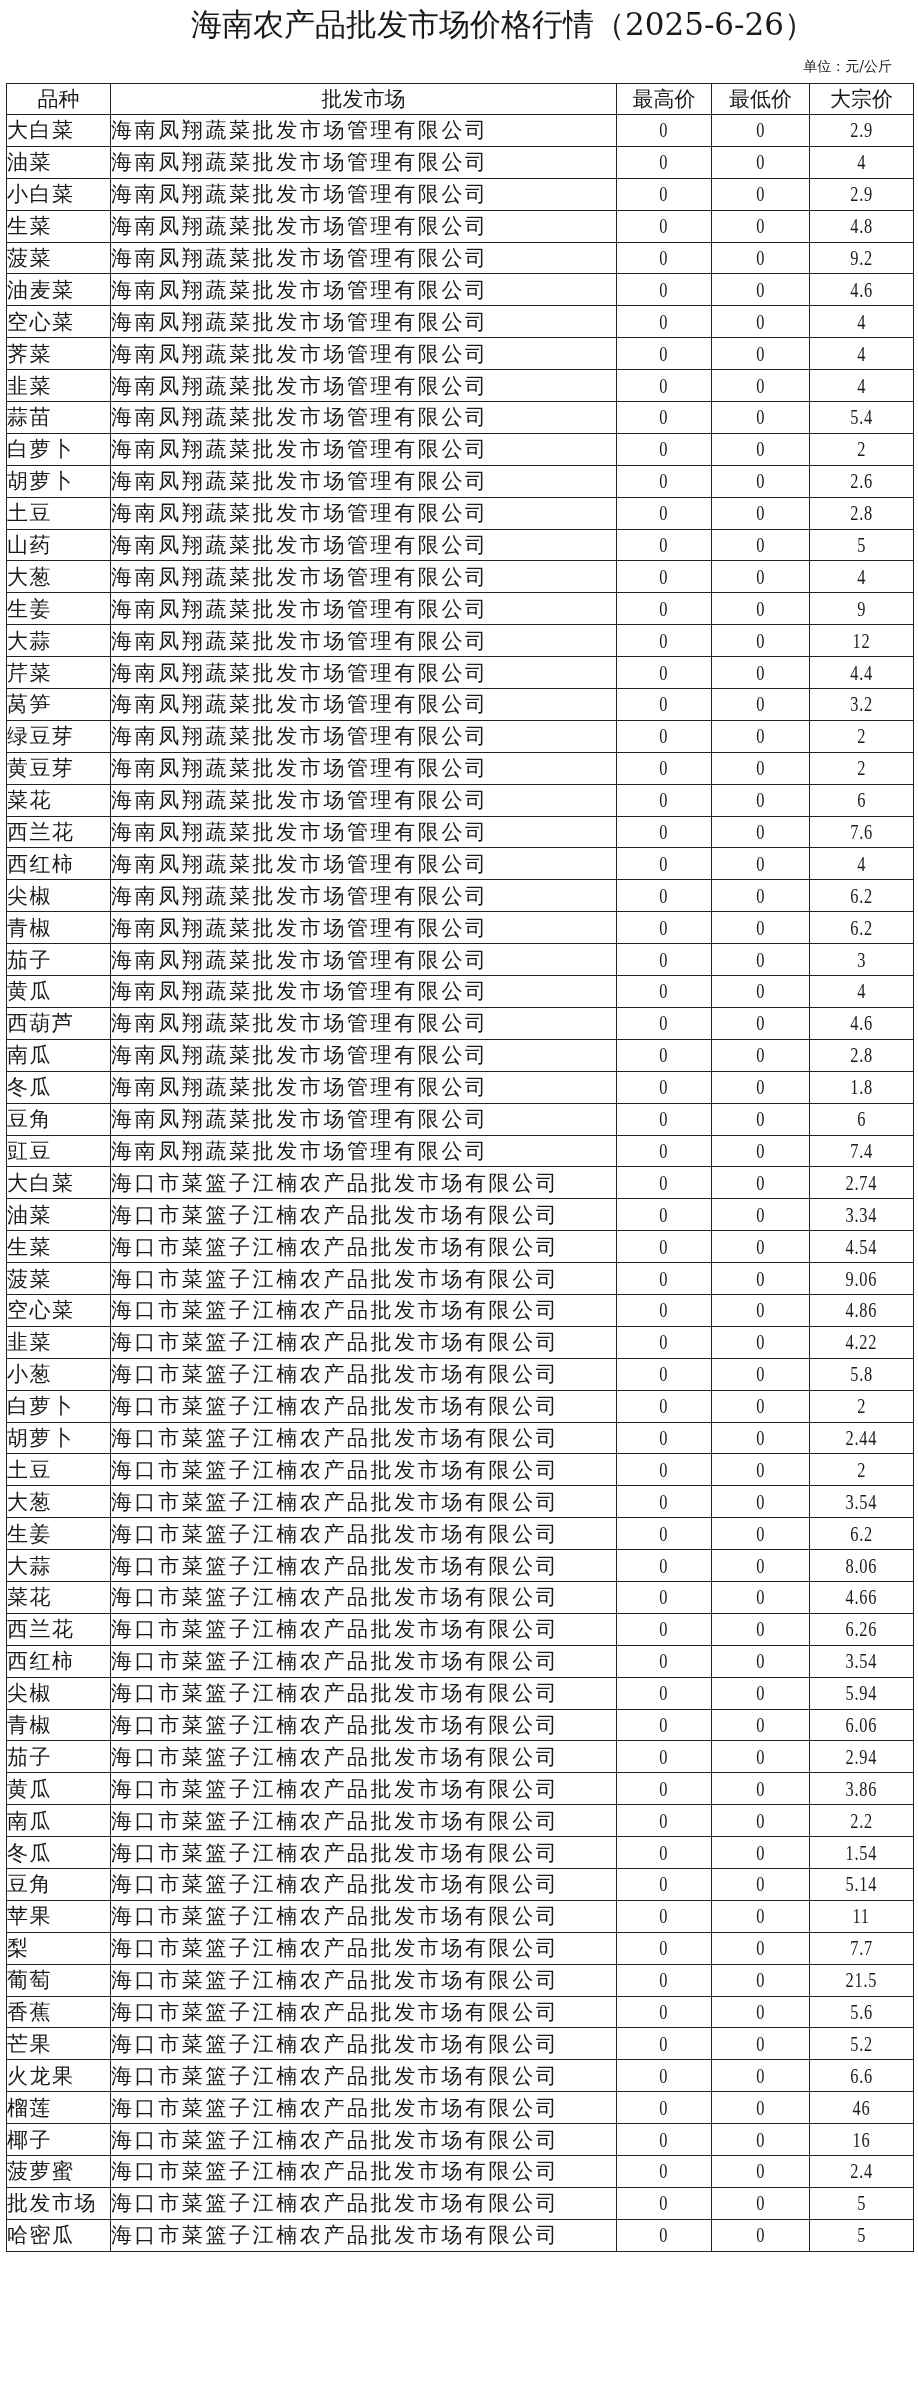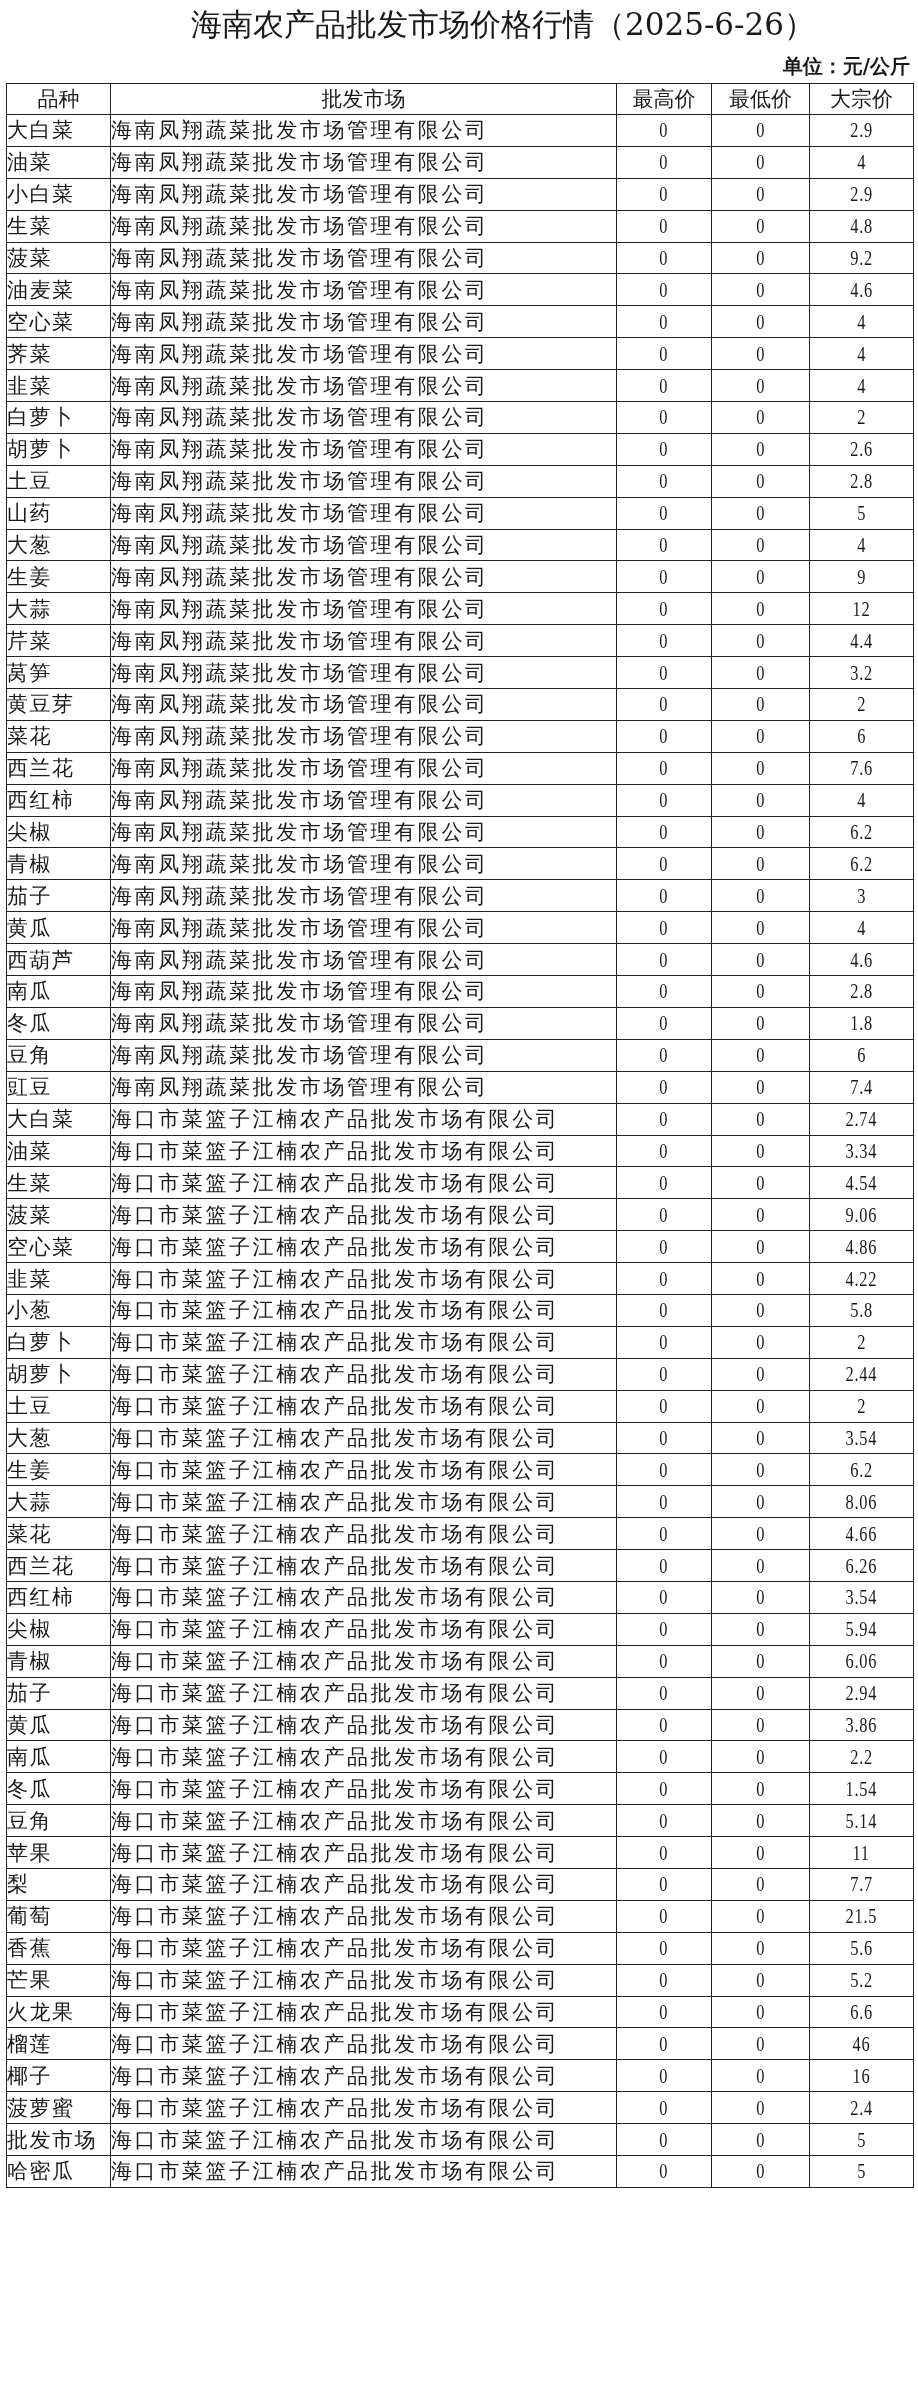--- a/index.html
+++ b/index.html
@@ -23,26 +23,25 @@
       text-align: center;
       font-size: 31px;
       line-height: 40px;
       letter-spacing: 0px;
       font-weight: normal;
       white-space: nowrap;
       padding-left: 44px;
     }
     .unit {
       position: absolute;
-      right: 8px;
+      right: 26px;
       top: 52px;
-      font-size: 20px;
+      font-size: 14px;
       line-height: 28px;
       white-space: nowrap;
-      font-weight: bold;
     }
     table.prices {
       position: absolute;
       left: 6px;
       top: 83px;
       width: 907px;
       border-collapse: collapse;
       table-layout: fixed;
     }
     table.prices col.c-variety { width: 104px; }
@@ -172,20 +171,27 @@
         <td class="num"><span>4</span></td>
       </tr>
       <tr>
         <td class="variety">韭菜</td>
         <td class="market">海南凤翔蔬菜批发市场管理有限公司</td>
         <td class="num"><span>0</span></td>
         <td class="num"><span>0</span></td>
         <td class="num"><span>4</span></td>
       </tr>
       <tr>
+        <td class="variety">蒜苗</td>
+        <td class="market">海南凤翔蔬菜批发市场管理有限公司</td>
+        <td class="num"><span>0</span></td>
+        <td class="num"><span>0</span></td>
+        <td class="num"><span>5.4</span></td>
+      </tr>
+      <tr>
         <td class="variety">白萝卜</td>
         <td class="market">海南凤翔蔬菜批发市场管理有限公司</td>
         <td class="num"><span>0</span></td>
         <td class="num"><span>0</span></td>
         <td class="num"><span>2</span></td>
       </tr>
       <tr>
         <td class="variety">胡萝卜</td>
         <td class="market">海南凤翔蔬菜批发市场管理有限公司</td>
         <td class="num"><span>0</span></td>
@@ -233,20 +239,27 @@
         <td class="num"><span>0</span></td>
         <td class="num"><span>0</span></td>
         <td class="num"><span>4.4</span></td>
       </tr>
       <tr>
         <td class="variety">莴笋</td>
         <td class="market">海南凤翔蔬菜批发市场管理有限公司</td>
         <td class="num"><span>0</span></td>
         <td class="num"><span>0</span></td>
         <td class="num"><span>3.2</span></td>
+      </tr>
+      <tr>
+        <td class="variety">绿豆芽</td>
+        <td class="market">海南凤翔蔬菜批发市场管理有限公司</td>
+        <td class="num"><span>0</span></td>
+        <td class="num"><span>0</span></td>
+        <td class="num"><span>2</span></td>
       </tr>
       <tr>
         <td class="variety">黄豆芽</td>
         <td class="market">海南凤翔蔬菜批发市场管理有限公司</td>
         <td class="num"><span>0</span></td>
         <td class="num"><span>0</span></td>
         <td class="num"><span>2</span></td>
       </tr>
       <tr>
         <td class="variety">菜花</td>

